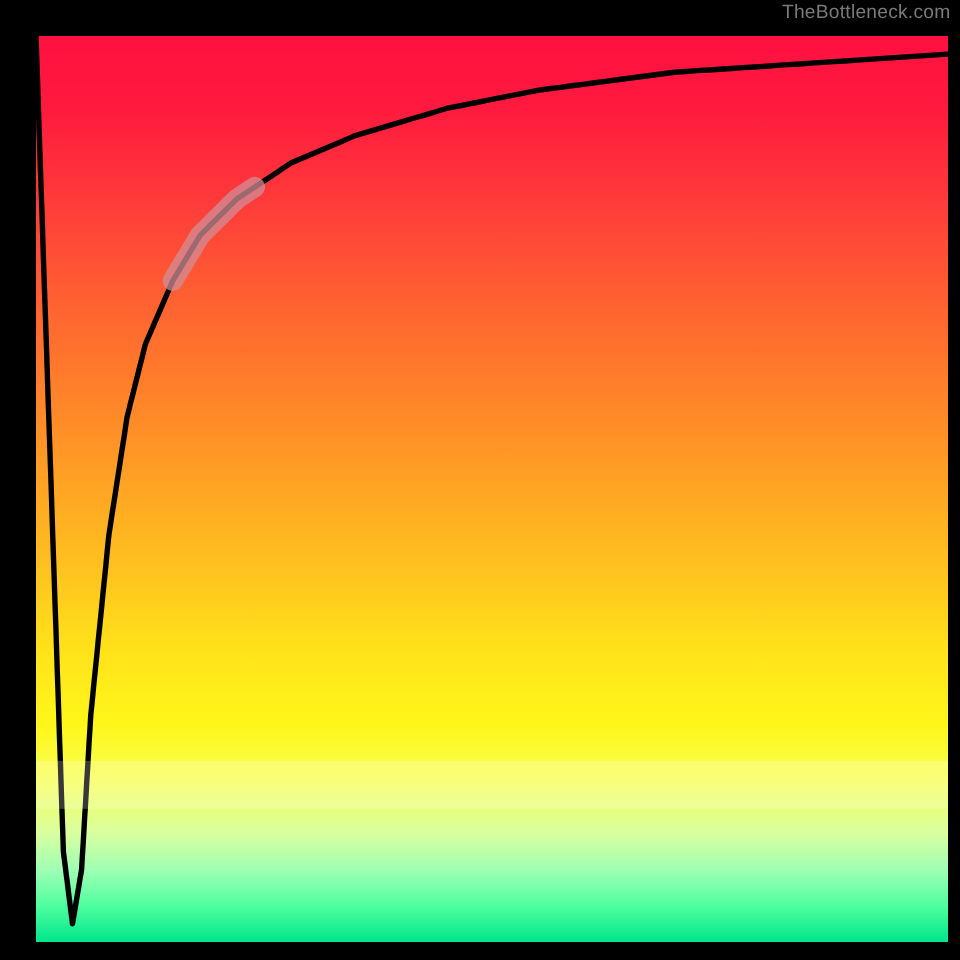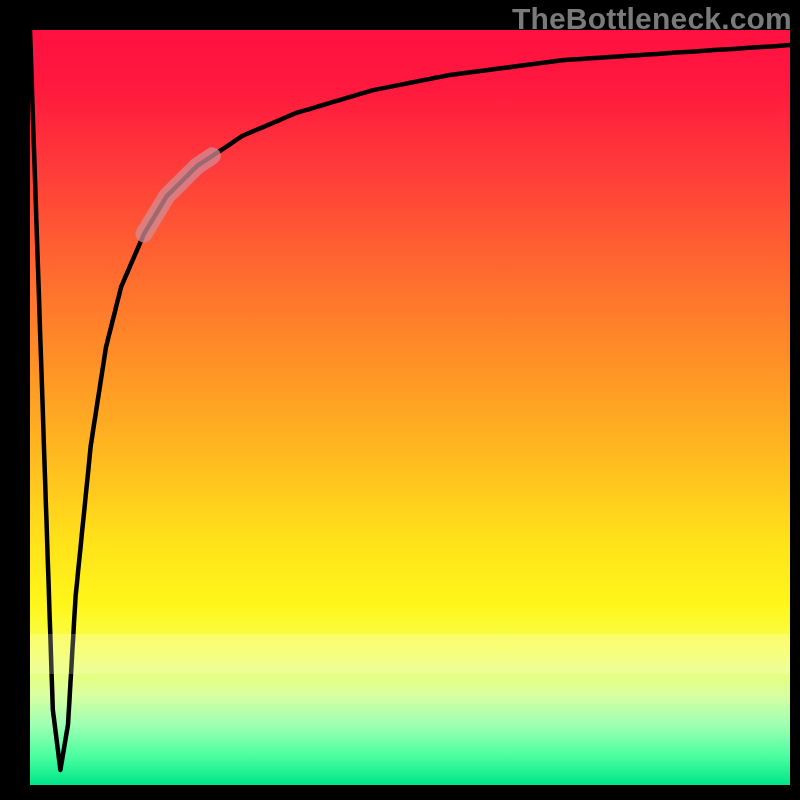--- a/index.html
+++ b/index.html
@@ -14,22 +14,22 @@
   .frame {
     position: relative;
     width: 800px;
     height: 800px;
     background: #000;
   }
   .watermark {
     position: absolute;
     top: 2px;
     right: 8px;
-    font-size: 30px;
-    font-weight: 700;
+    font-size: 16px;
+    font-weight: 400;
     color: #7a7a7a;
     letter-spacing: 0.2px;
     user-select: none;
     z-index: 10;
   }
   .plot-area {
     position: absolute;
     left: 30px;
     top: 30px;
     width: 760px;

